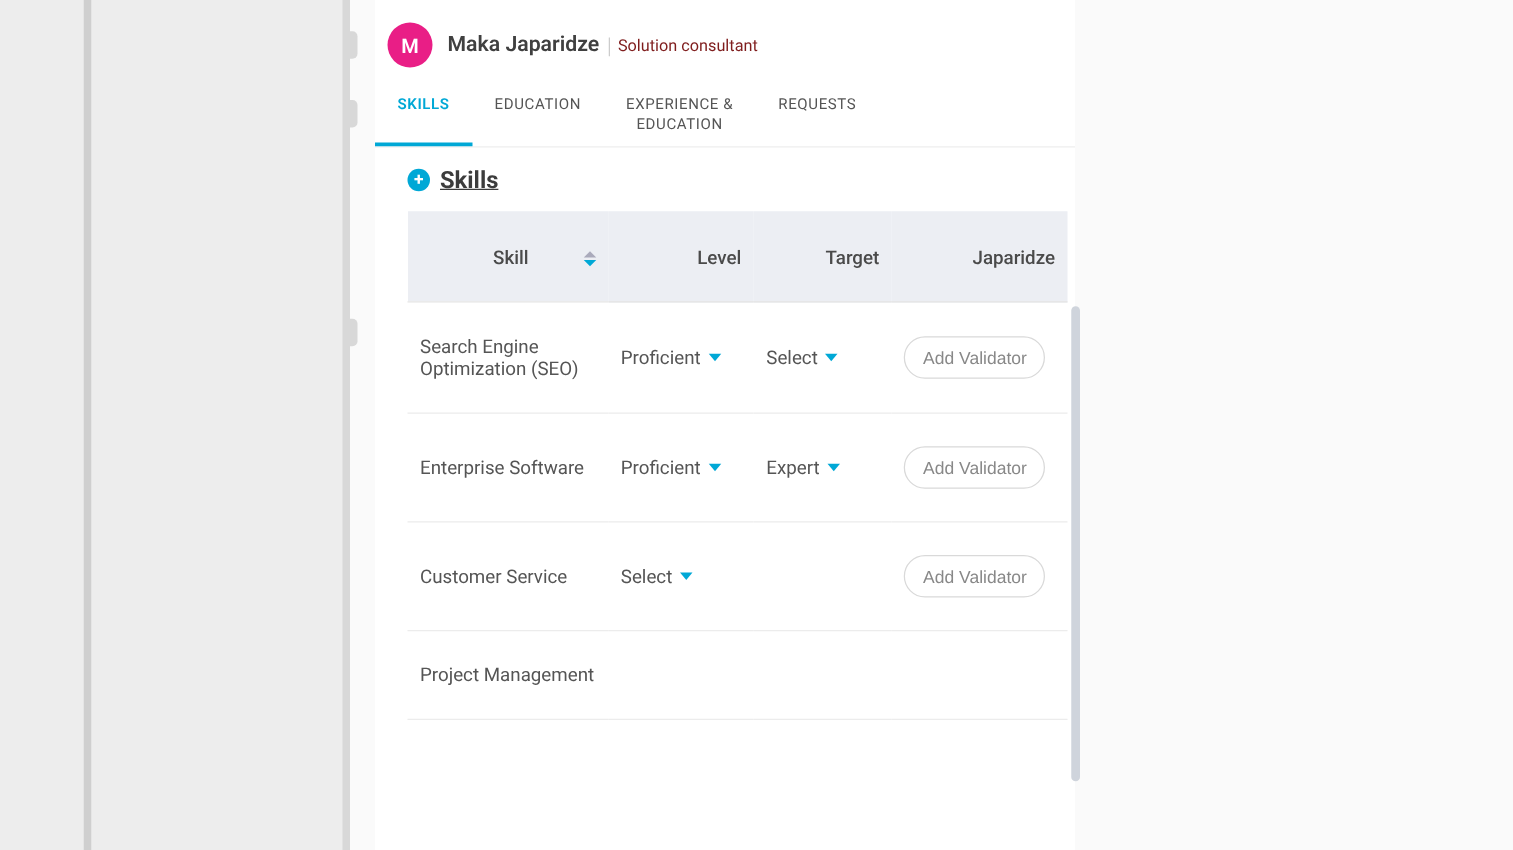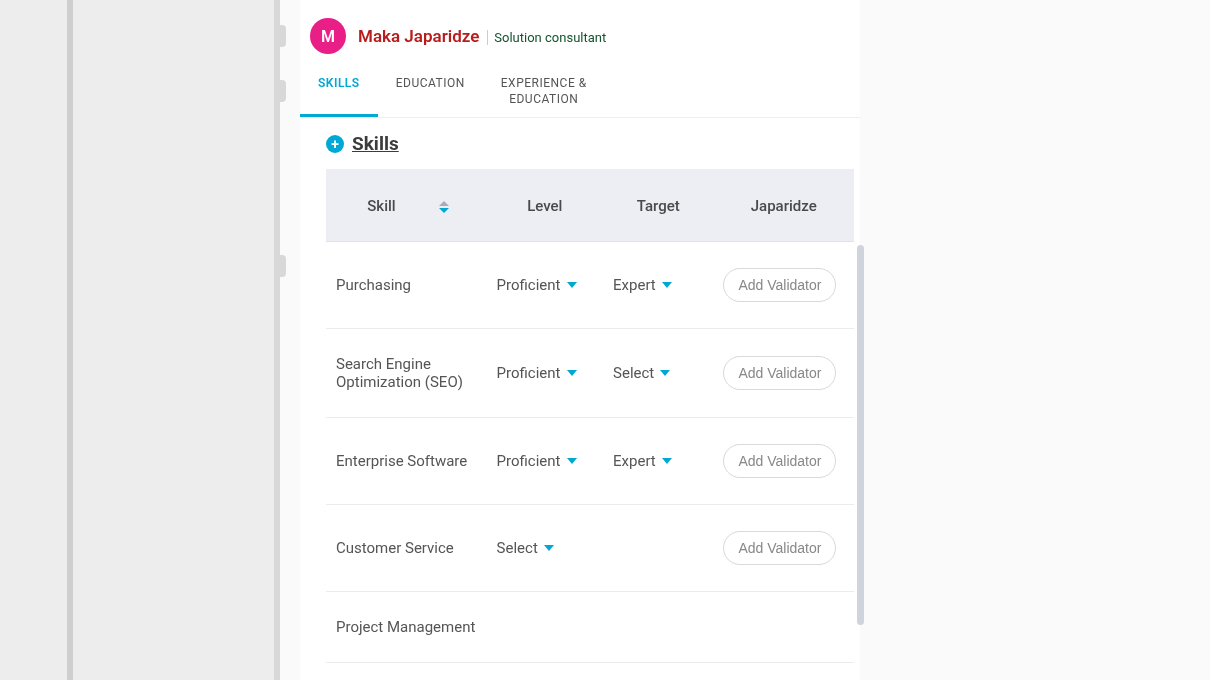--- a/index.html
+++ b/index.html
@@ -61,25 +61,25 @@
     display: flex;
     align-items: center;
     justify-content: center;
     color: #fff;
     font-weight: 600;
     font-size: 16px;
   }
   .name {
     font-size: 17px;
     font-weight: 600;
-    color: #b91c1c;
+    color: #404040;
   }
   .role {
     font-size: 13px;
-    color: #14532d;
+    color: #7f1d1d;
     margin-left: 4px;
     border-left: 1px solid #ccc;
     padding-left: 6px;
   }
   .tabs {
     display: flex;
     border-bottom: 1px solid #eee;
     padding-left: 0;
   }
   .tab {
@@ -126,21 +126,21 @@
     position: relative;
   }
   .table {
     width: 528px;
     border-collapse: collapse;
   }
   .thead-row {
     background: #eceef3;
   }
   .th {
-    text-align: center;
+    text-align: right;
     padding: 28px 10px 26px;
     font-size: 15px;
     color: #4a4a4a;
     font-weight: 500;
     border-bottom: 1px solid #e3e3e3;
   }
   .th-skill { width: 160px; padding-left: 14px; position: relative; }
   .th-level { width: 116px; }
   .th-target { width: 110px; }
   .th-validator { width: 140px; }
@@ -222,20 +222,21 @@
     <div>
       <span class="name">Maka Japaridze</span>
       <span class="role">Solution consultant</span>
     </div>
   </div>
 
   <div class="tabs" id="tabs-bar">
       <div class="tab active">SKILLS</div>
       <div class="tab">EDUCATION</div>
       <div class="tab">EXPERIENCE &amp;<br>EDUCATION</div>
+      <div class="tab">REQUESTS</div>
     </div>
 
   <div class="section-title-row">
     <div class="plus-icon">+</div>
     <div class="section-title">Skills</div>
   </div>
 
   <div class="table-wrap">
     <table class="table">
       <thead>
@@ -247,32 +248,20 @@
               <span class="down"></span>
             </span>
           </th>
           <th class="th th-level">Level</th>
           <th class="th th-target">Target</th>
           <th class="th th-validator">Japaridze</th>
         </tr>
       </thead>
       <tbody id="skills-tbody">
           <tr class="tbody-row">
-            <td class="td-skill">Purchasing</td>
-            <td><span class="select-cell">
-                <span>Proficient</span>
-                <span class="caret-down"></span>
-              </span></td>
-            <td><span class="select-cell">
-                <span>Expert</span>
-                <span class="caret-down"></span>
-              </span></td>
-            <td><button class="add-validator-btn">Add Validator</button></td>
-          </tr>
-          <tr class="tbody-row">
             <td class="td-skill">Search Engine Optimization (SEO)</td>
             <td><span class="select-cell">
                 <span>Proficient</span>
                 <span class="caret-down"></span>
               </span></td>
             <td><span class="select-cell">
                 <span>Select</span>
                 <span class="caret-down"></span>
               </span></td>
             <td><button class="add-validator-btn">Add Validator</button></td>

